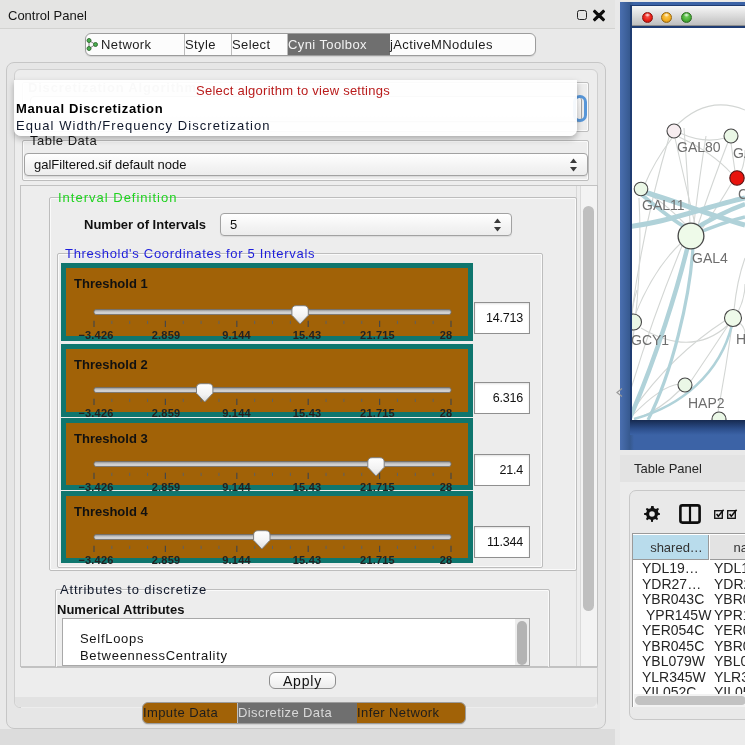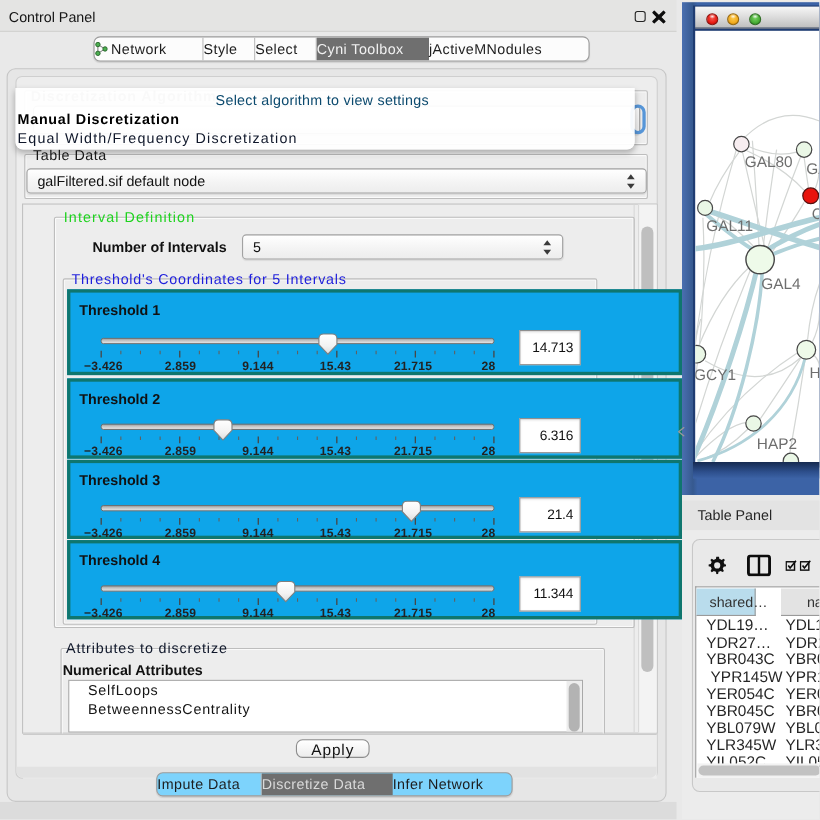--- a/index.html
+++ b/index.html
@@ -8,21 +8,21 @@
   .abs { position:absolute; }
   #stage { position:relative; width:745px; height:745px; overflow:hidden; will-change:transform; transform:translateZ(0); }
   .combo { border:1px solid #a2a2a2; border-radius:4px;
     background:linear-gradient(#ffffff,#f3f3f3 60%,#ededed);
     box-shadow:0 1px 1px rgba(0,0,0,0.08); }
   .combo .ctext { position:absolute; left:9px; top:0; font-size:13px; color:#111; }
   .stepper { position:absolute; right:9px; top:50%; transform:translateY(-50%); }
   .grp { position:absolute; border:1px solid #bdbdbd; border-radius:2px;
     box-shadow:inset 0 0 0 1px rgba(255,255,255,0.7); }
   .grplabel { position:absolute; background:transparent; padding:0 3px; font-size:13px; }
-  .tpanel { position:absolute; left:61px; width:559px; border:3px solid #0f766e; background:#0ea5e9; }
+  .tpanel { position:absolute; left:61px; width:412px; border:5px solid #0f766e; background:#a16207; }
   .ttitle { position:absolute; left:8px; top:8px; font-size:13px; font-weight:bold; color:#111; }
   .tfield { position:absolute; left:408px; width:56px; height:32px; border:1px solid #8f8f8f;
     background:#fff; font-size:12.5px; letter-spacing:-0.2px; color:#111; text-align:right; padding-right:6px;
     box-shadow:inset 0 1px 2px rgba(0,0,0,0.12); }
   .slab { position:absolute; transform:translateX(-50%); font-size:11px; font-weight:bold; color:#222; letter-spacing:0.2px; }
   .tabseg { display:inline-block; height:100%; font-size:13px; color:#1d1d1d; text-align:left; letter-spacing:0.4px; }
 </style>
 </head>
 <body>
 <div id="stage">
@@ -195,39 +195,39 @@
       <div class="slab" style="left:241px;top:58px;">15.43</div>
       <div class="slab" style="left:311.5px;top:58px;">21.715</div>
       <div class="slab" style="left:380px;top:58px;">28</div>
       <div class="tfield" style="top:30px;line-height:30px;">11.344</div>
     </div>
 
   <div class="grp" style="left:55px;top:589px;width:495px;height:90px;"></div>
   <div class="grplabel" style="left:57px;top:582px;color:#0f172a;letter-spacing:0.8px;">Attributes to discretize</div>
   <div class="abs" style="left:57px;top:602px;font-size:13px;font-weight:bold;color:#111;">Numerical Attributes</div>
   <div class="abs" style="left:62px;top:618px;width:468px;height:48px;border:1px solid #a8a8a8;background:#fff;overflow:hidden;">
-    <div style="font-size:13px;color:#141414;padding-left:17px;line-height:17px;padding-top:0;letter-spacing:0.7px;">SelfLoops</div>
+    <div style="font-size:13px;color:#141414;padding-left:17px;line-height:17px;padding-top:11px;letter-spacing:0.7px;">SelfLoops</div>
     <div style="font-size:13px;color:#141414;padding-left:17px;line-height:17px;letter-spacing:0.7px;">BetweennessCentrality</div>
   </div>
   <div class="abs" style="left:515px;top:619px;width:14px;height:46px;background:#ededed;"></div>
   <div class="abs" style="left:517px;top:621px;width:10px;height:44px;background:#b3b3b3;border-radius:5px;"></div>
 
   <div class="abs" style="left:21px;top:667px;width:576px;height:41px;background:#ededed;border-top:1px solid #c2c2c2;"></div>
 
   <div class="abs" style="left:15px;top:697px;width:582px;height:10px;background:#e2e2e2;border-radius:0 0 6px 6px;"></div>
 
   <div class="abs" style="left:269px;top:672px;width:67px;height:17px;border:1px solid #8d8d8d;border-radius:6px;background:linear-gradient(#ffffff,#ececec);font-size:14px;color:#111;text-align:center;line-height:17px;letter-spacing:0.8px;">Apply</div>
 
   <div class="abs" style="left:0;top:729px;width:615px;height:16px;background:#dcdcdc;"></div>
-  <div class="abs" style="left:142px;top:702px;width:324px;height:22px;border:1px solid #9c9c9c;border-radius:6px;background:#7dd3fc;overflow:hidden;box-shadow:0 1px 1px rgba(0,0,0,0.1);">
+  <div class="abs" style="left:142px;top:702px;width:324px;height:22px;border:1px solid #9c9c9c;border-radius:6px;background:#a16207;overflow:hidden;box-shadow:0 1px 1px rgba(0,0,0,0.1);">
     <div class="tabseg" style="width:95px;line-height:20px;border-right:1px solid #bcbcbc;">Impute Data</div><div class="tabseg" style="width:119px;line-height:20px;background:#6f6f6f;color:#d9d9d9;">Discretize Data</div><div class="tabseg" style="width:106px;line-height:20px;">Infer Network</div>
   </div>
 
   <div class="abs" style="left:14px;top:80px;width:563px;height:56px;background:rgba(255,255,255,0.94);border-radius:0 0 7px 7px;box-shadow:0 3px 6px rgba(0,0,0,0.28);"></div>
-  <div class="abs" style="left:196px;top:83px;font-size:13px;color:#0c4a6e;letter-spacing:0.25px;">Select algorithm to view settings</div>
+  <div class="abs" style="left:196px;top:83px;font-size:13px;color:#b91c1c;letter-spacing:0.25px;">Select algorithm to view settings</div>
   <div class="abs" style="left:16px;top:101px;font-size:13px;font-weight:bold;color:#000;letter-spacing:0.65px;">Manual Discretization</div>
   <div class="abs" style="left:16px;top:118px;font-size:13px;color:#0f172a;letter-spacing:1.05px;">Equal Width/Frequency Discretization</div>
 
   <div class="abs" style="left:621px;top:0;width:124px;height:1px;background:#efebe4;"></div>
   <div class="abs" style="left:620px;top:2px;width:125px;height:448px;background:linear-gradient(90deg,#4a6fb0,#36598f 10px,#3c63a6 14px,#3c63a6);"></div>
 
   <div class="abs" style="left:630px;top:5px;width:115px;height:420px;background:#1f3c72;"></div>
   <div class="abs" style="left:632px;top:6px;width:113px;height:20px;background:linear-gradient(#f7f7f7,#d9d9d9 55%,#bfbfbf);border-bottom:1px solid #8d8d8d;"></div>
   <div class="abs" style="left:642px;top:12px;width:11px;height:11px;border-radius:50%;background:radial-gradient(ellipse 60% 40% at 50% 22%, rgba(255,255,255,0.9), rgba(255,255,255,0) 55%), radial-gradient(circle at 50% 40%, #f4574f 0%, #e81a12 60%, #9c120c 92%);border:0.5px solid #8c1511;"></div>
   <div class="abs" style="left:661px;top:12px;width:11px;height:11px;border-radius:50%;background:radial-gradient(ellipse 60% 40% at 50% 22%, rgba(255,255,255,0.9), rgba(255,255,255,0) 55%), radial-gradient(circle at 50% 40%, #fbc94f 0%, #f2ab1d 60%, #a97312 92%);border:0.5px solid #96680f;"></div>
@@ -317,21 +317,21 @@
   <svg class="abs" style="left:714px;top:509px;" width="11" height="10" viewBox="0 0 11 10">
     <rect x="0.7" y="1.7" width="7.6" height="7.6" fill="none" stroke="#0d0d0d" stroke-width="1.3"></rect>
     <path d="M2.6 5 L4.3 7.3 L9.6 0.8" fill="none" stroke="#0d0d0d" stroke-width="1.5"></path>
   </svg>
   <svg class="abs" style="left:727px;top:509px;" width="11" height="10" viewBox="0 0 11 10">
     <rect x="0.7" y="1.7" width="7.6" height="7.6" fill="none" stroke="#0d0d0d" stroke-width="1.3"></rect>
     <path d="M2.6 5 L4.3 7.3 L9.6 0.8" fill="none" stroke="#0d0d0d" stroke-width="1.5"></path>
   </svg>
 
   <div class="abs" style="left:632px;top:533px;width:113px;height:174px;background:#fff;border-top:1px solid #9a9a9a;border-left:1px solid #9a9a9a;overflow:hidden;">
-    <div style="position:absolute;left:0;top:1px;width:54px;height:25px;background:#b9dcec;border-right:1px solid #9a9a9a;border-bottom:1px solid #9a9a9a;font-size:13px;color:#333;text-align:center;line-height:25px;padding-left:12px;">shared…</div>
+    <div style="position:absolute;left:0;top:1px;width:76px;height:25px;background:#b9dcec;border-right:1px solid #9a9a9a;border-bottom:1px solid #9a9a9a;font-size:13px;color:#333;text-align:center;line-height:25px;padding-left:12px;">shared…</div>
     <div style="position:absolute;left:77px;top:1px;width:40px;height:25px;background:#e3e3e3;border-bottom:1px solid #9a9a9a;font-size:13px;color:#333;text-align:right;line-height:25px;padding-right:2px;">na</div>
     <div style="position:absolute;left:0;top:0;width:200px;font-size:14px;color:#262626;">
         <div style="position:absolute;left:0;top:27.0px;height:15.5px;line-height:15.5px;width:200px;">
           <span style="position:absolute;left:9px;">YDL19…</span>
           <span style="position:absolute;left:81px;">YDL19</span>
         </div>
         <div style="position:absolute;left:0;top:42.5px;height:15.5px;line-height:15.5px;width:200px;">
           <span style="position:absolute;left:9px;">YDR27…</span>
           <span style="position:absolute;left:81px;">YDR27</span>
         </div>

